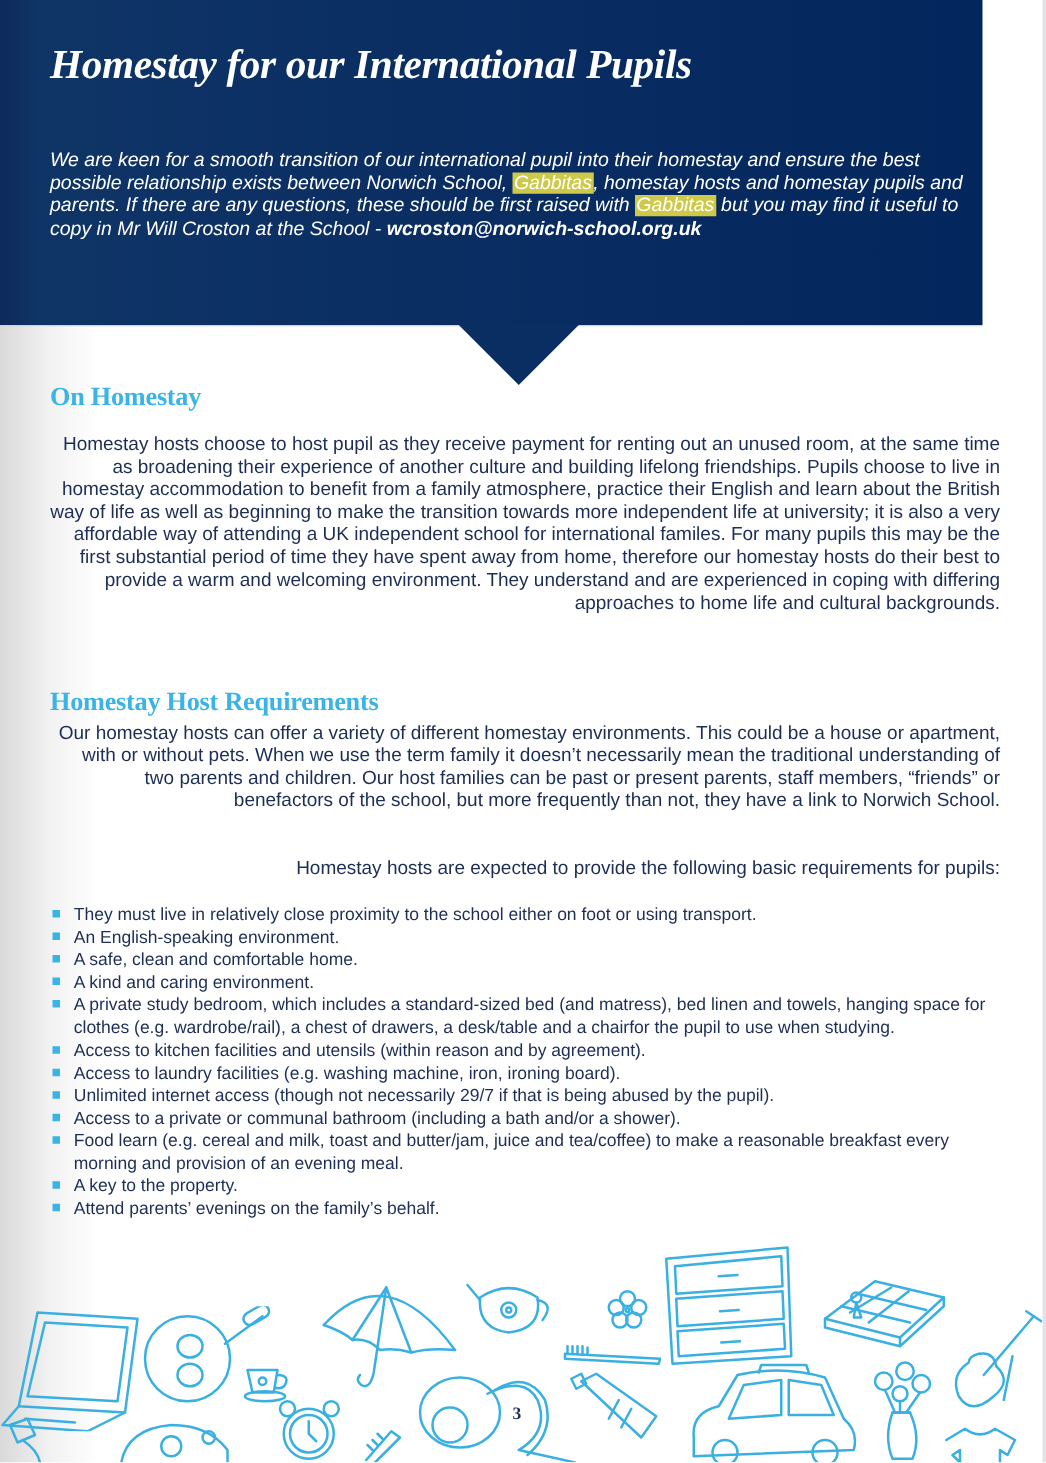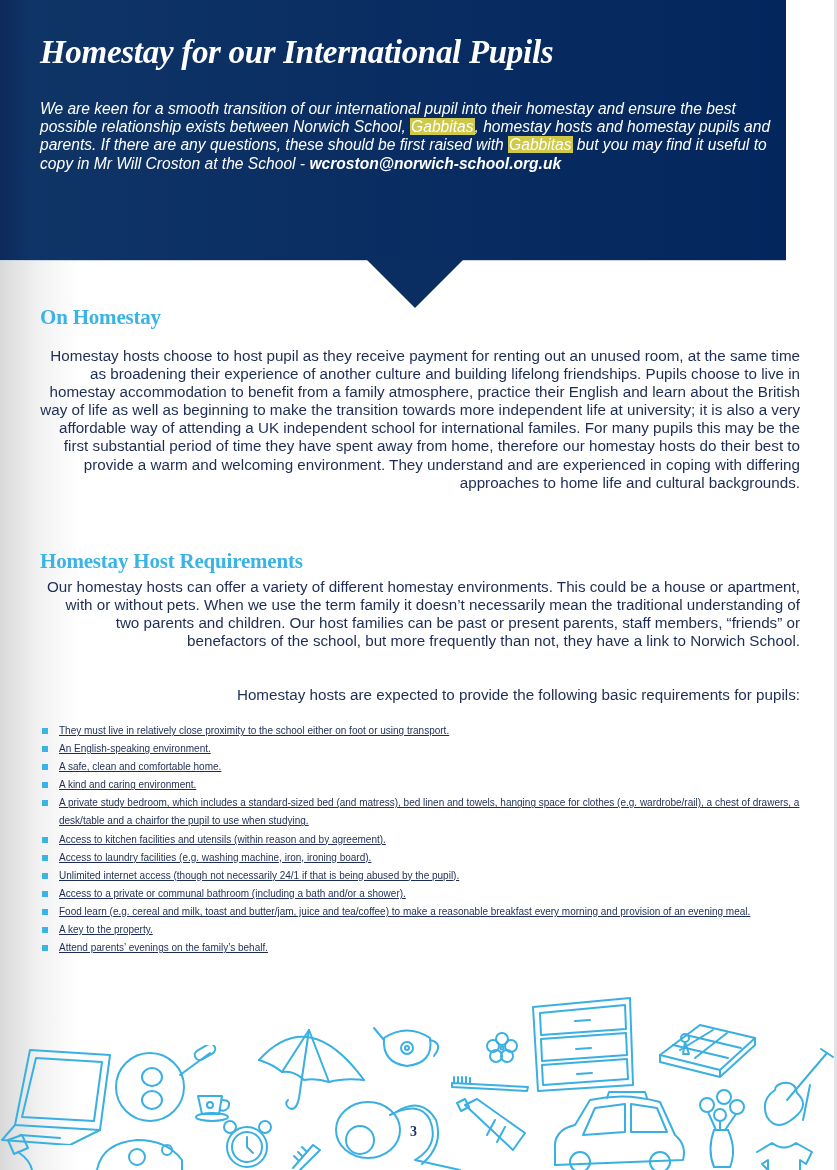--- a/index.html
+++ b/index.html
@@ -27,38 +27,38 @@
       position: absolute; left: 367px; top: 260px; width: 0; height: 0;
       border-left: 48px solid transparent; border-right: 48px solid transparent;
       border-top: 48px solid #0a2e62;
     }
     .hero-title {
       position: absolute; left: 40px; top: 34px;
       font-family: "Liberation Serif", "DejaVu Serif", serif;
       font-size: 33px; font-weight: bold; color: #ffffff; letter-spacing: -0.3px;
     }
     .hero-text {
-      position: absolute; left: 40px; top: 100px; width: 740px;
+      position: absolute; left: 40px; top: 120px; width: 740px;
       font-size: 15.6px; line-height: 18.2px; color: #ffffff; font-weight: 500;
     }
     .hero-text .hl { background: #cfc94a; color: #ffffff; padding: 0 1px; }
     .hero-text .email { font-weight: bold; }
 
     .section-title {
       position: absolute; left: 40px;
       font-family: "Liberation Serif", "DejaVu Serif", serif;
       font-size: 21px; font-weight: bold; color: #3ab3e6; letter-spacing: -0.2px;
     }
     .body-text {
       position: absolute; left: 40px; width: 760px;
       font-size: 15.2px; line-height: 18.1px; color: #1d2d55; text-align: right;
     }
     .req-list {
       position: absolute; left: 40px; top: 722px; width: 760px; list-style: none;
-      font-size: 10px; line-height: 18.1px; color: #1d2d55; text-decoration: underline;
+      font-size: 14px; line-height: 18.1px; color: #1d2d55;
     }
     .req-list li { position: relative; padding-left: 19px; }
     .req-list li .bullet {
       position: absolute; left: 2px; top: 6px; width: 6px; height: 6px; background: #3ab3e6;
     }
     .illus {
       position: absolute; left: 0; top: 990px; width: 834px; height: 180px;
     }
     .illus svg { position: absolute; }
     .illus svg * { fill: none; stroke: #3ab0e2; stroke-width: 2; stroke-linecap: round; stroke-linejoin: round; }
@@ -87,21 +87,21 @@
   <p class="body-text" style="top:686px;">Homestay hosts are expected to provide the following basic requirements for pupils:</p>
 
   <ul class="req-list">
     <li><span class="bullet"></span><span>They must live in relatively close proximity to the school either on foot or using transport.</span></li>
     <li><span class="bullet"></span><span>An English-speaking environment.</span></li>
     <li><span class="bullet"></span><span>A safe, clean and comfortable home.</span></li>
     <li><span class="bullet"></span><span>A kind and caring environment.</span></li>
     <li><span class="bullet"></span><span>A private study bedroom, which includes a standard-sized bed (and matress), bed linen and towels, hanging space for clothes (e.g. wardrobe/rail), a chest of drawers, a desk/table and a chairfor the pupil to use when studying.</span></li>
     <li><span class="bullet"></span><span>Access to kitchen facilities and utensils (within reason and by agreement).</span></li>
     <li><span class="bullet"></span><span>Access to laundry facilities (e.g. washing machine, iron, ironing board).</span></li>
-    <li><span class="bullet"></span><span>Unlimited internet access (though not necessarily 24/1 if that is being abused by the pupil).</span></li>
+    <li><span class="bullet"></span><span>Unlimited internet access (though not necessarily 29/7 if that is being abused by the pupil).</span></li>
     <li><span class="bullet"></span><span>Access to a private or communal bathroom (including a bath and/or a shower).</span></li>
     <li><span class="bullet"></span><span>Food learn (e.g. cereal and milk, toast and butter/jam, juice and tea/coffee) to make a reasonable breakfast every morning and provision of an evening meal.</span></li>
     <li><span class="bullet"></span><span>A key to the property.</span></li>
     <li><span class="bullet"></span><span>Attend parents’ evenings on the family’s behalf.</span></li>
   </ul>
 
   <div class="illus">
 
     <svg style="left:0;top:55px" width="115" height="100" viewBox="0 0 115 100">
       <path d="M30 5 L110 10 L100 85 L15 80 Z"></path>

